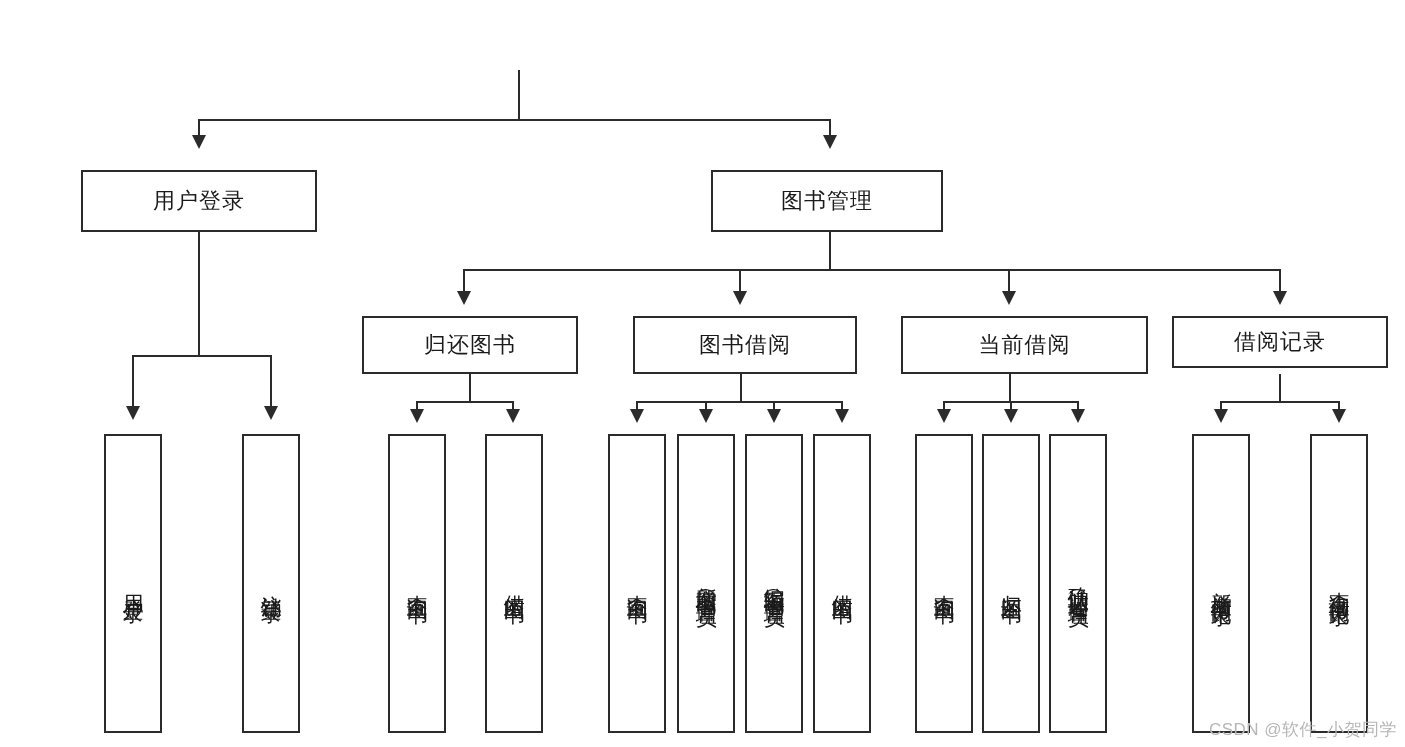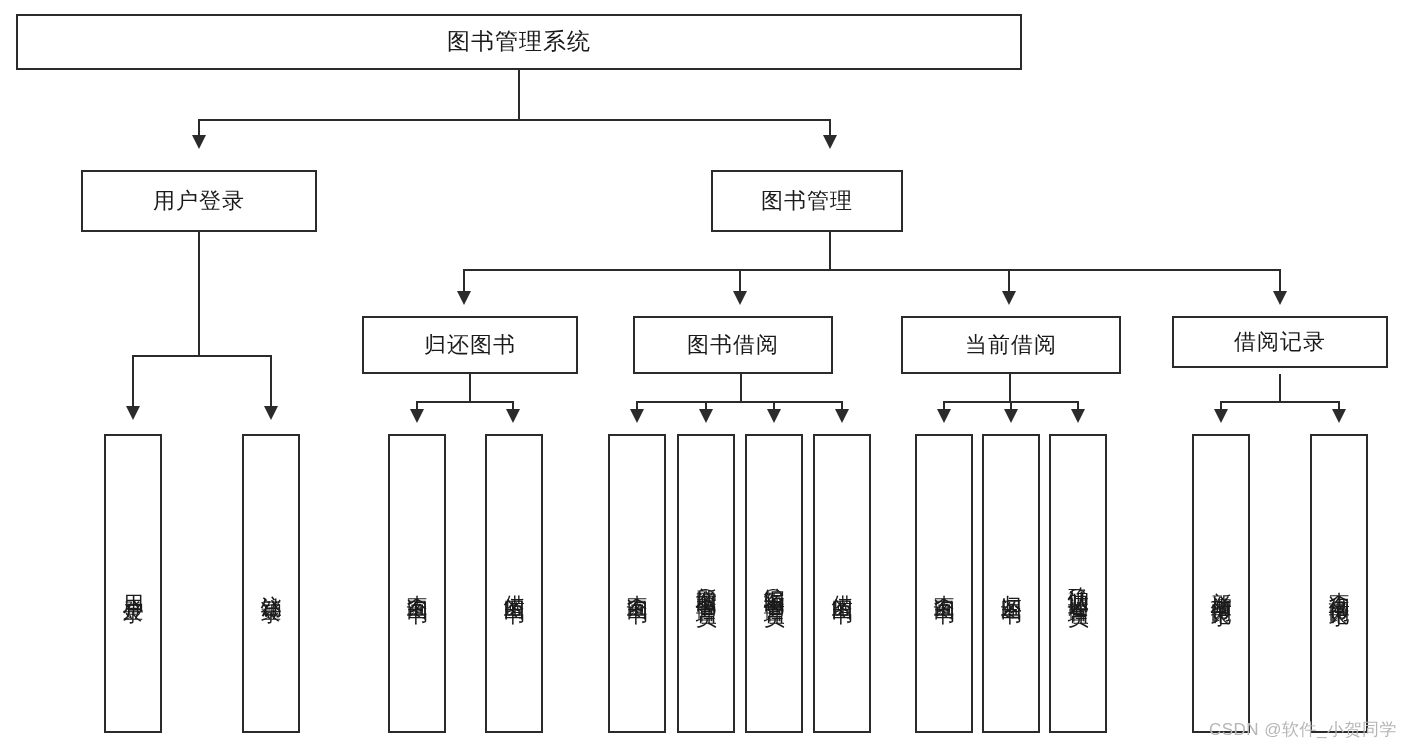--- a/index.html
+++ b/index.html
@@ -72,36 +72,33 @@
     letter-spacing:0.5px;
     white-space:nowrap;
     user-select:none;
   }
 </style>
 </head>
 <body>
 
 <div id="canvas">
 
-  <div class="node h root" style="left:16px;top:14px;width:1006px;height:56px;">
-    <span>图书管理系统</span>
-  </div>
 
   <div class="conn vline" style="left:518px;top:70px;height:50px;"></div>
   <div class="conn hline" style="left:198px;top:119px;width:632px;"></div>
   <div class="conn vline" style="left:198px;top:119px;height:20px;"></div>
   <div class="arrow" style="left:192px;top:135px;"></div>
   <div class="conn vline" style="left:829px;top:119px;height:20px;"></div>
   <div class="arrow" style="left:823px;top:135px;"></div>
 
   <div class="node h" style="left:81px;top:170px;width:236px;height:62px;">
     <span>用户登录</span>
   </div>
 
-  <div class="node h" style="left:711px;top:170px;width:192px;height:62px;">
+  <div class="node h" style="left:711px;top:170px;width:232px;height:62px;">
     <span>图书管理</span>
   </div>
 
   <div class="conn vline" style="left:198px;top:232px;height:124px;"></div>
   <div class="conn hline" style="left:132px;top:355px;width:139px;"></div>
   <div class="conn vline" style="left:132px;top:355px;height:55px;"></div>
   <div class="arrow" style="left:126px;top:406px;"></div>
   <div class="conn vline" style="left:270px;top:355px;height:55px;"></div>
   <div class="arrow" style="left:264px;top:406px;"></div>
 
@@ -112,24 +109,24 @@
   <div class="conn vline" style="left:739px;top:269px;height:26px;"></div>
   <div class="arrow" style="left:733px;top:291px;"></div>
   <div class="conn vline" style="left:1008px;top:269px;height:26px;"></div>
   <div class="arrow" style="left:1002px;top:291px;"></div>
   <div class="conn vline" style="left:1279px;top:269px;height:26px;"></div>
   <div class="arrow" style="left:1273px;top:291px;"></div>
 
   <div class="node h" style="left:362px;top:316px;width:216px;height:58px;">
     <span>归还图书</span>
   </div>
-  <div class="node h" style="left:633px;top:316px;width:200px;height:58px;">
+  <div class="node h" style="left:633px;top:316px;width:224px;height:58px;">
     <span>图书借阅</span>
   </div>
-  <div class="node h" style="left:901px;top:316px;width:220px;height:58px;">
+  <div class="node h" style="left:901px;top:316px;width:247px;height:58px;">
     <span>当前借阅</span>
   </div>
   <div class="node h" style="left:1172px;top:316px;width:216px;height:52px;">
     <span>借阅记录</span>
   </div>
 
   <div class="conn vline" style="left:469px;top:374px;height:28px;"></div>
   <div class="conn hline" style="left:416px;top:401px;width:98px;"></div>
   <div class="conn vline" style="left:416px;top:401px;height:12px;"></div>
   <div class="arrow" style="left:410px;top:409px;"></div>

